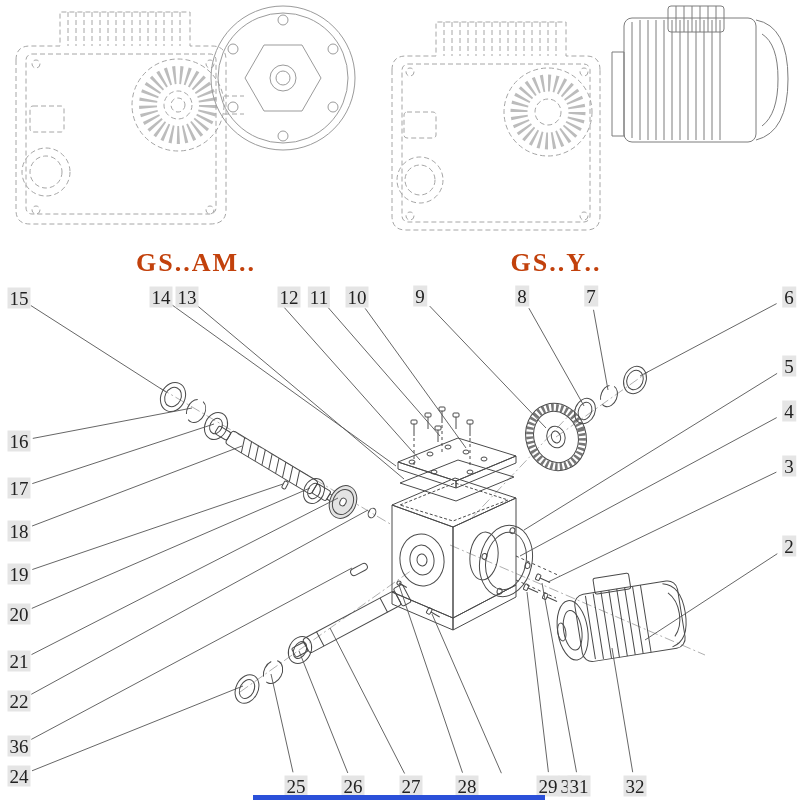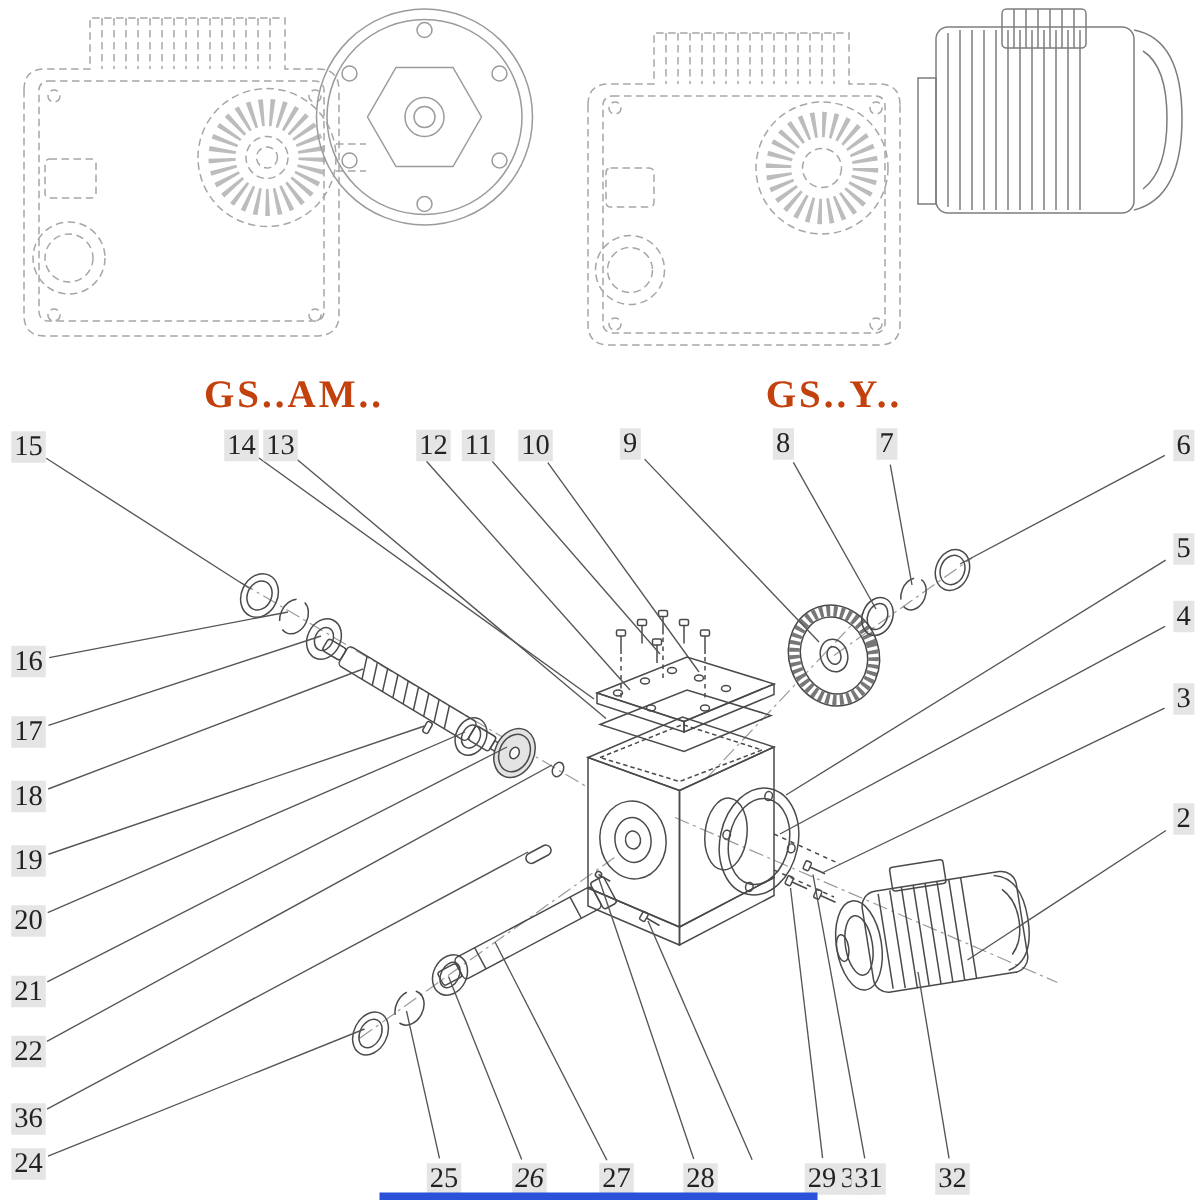--- a/index.html
+++ b/index.html
@@ -320,21 +320,21 @@
       <div class="part-num" style="left: 19px; top: 441px;">16</div>
       <div class="part-num" style="left: 19px; top: 488px;">17</div>
       <div class="part-num" style="left: 19px; top: 531px;">18</div>
       <div class="part-num" style="left: 19px; top: 574px;">19</div>
       <div class="part-num" style="left: 19px; top: 614px;">20</div>
       <div class="part-num" style="left: 19px; top: 661px;">21</div>
       <div class="part-num" style="left: 19px; top: 701px;">22</div>
       <div class="part-num" style="left: 19px; top: 746px;">36</div>
       <div class="part-num" style="left: 19px; top: 776px;">24</div>
       <div class="part-num" style="left: 296px; top: 786px;">25</div>
-      <div class="part-num" style="left: 353px; top: 786px; font-style: italic;">26</div>
+      <div class="part-num" style="left: 353px; top: 786px;">26</div>
       <div class="part-num" style="left: 411px; top: 786px;">27</div>
       <div class="part-num" style="left: 467px; top: 786px;">28</div>
       <div class="part-num" style="left: 507px; top: 786px; margin-left: 41px;">29</div>
       <div class="part-num" style="left: 550px; top: 786px; margin-left: 20px;">30</div>
       <div class="part-num" style="left: 579px; top: 786px;">31</div>
       <div class="part-num" style="left: 635px; top: 786px;">32</div>
     </div>
 
   <div id="bottom-strip"></div>
 </div>

